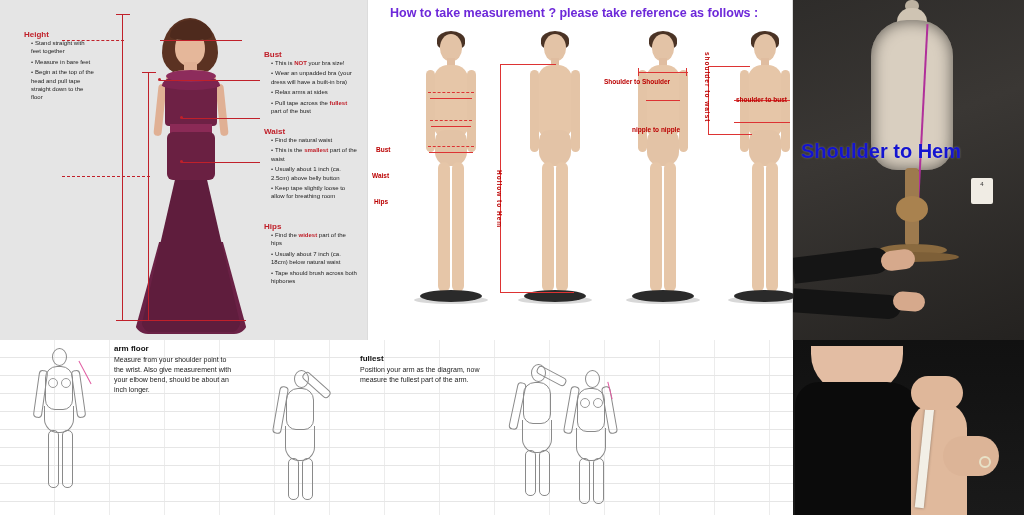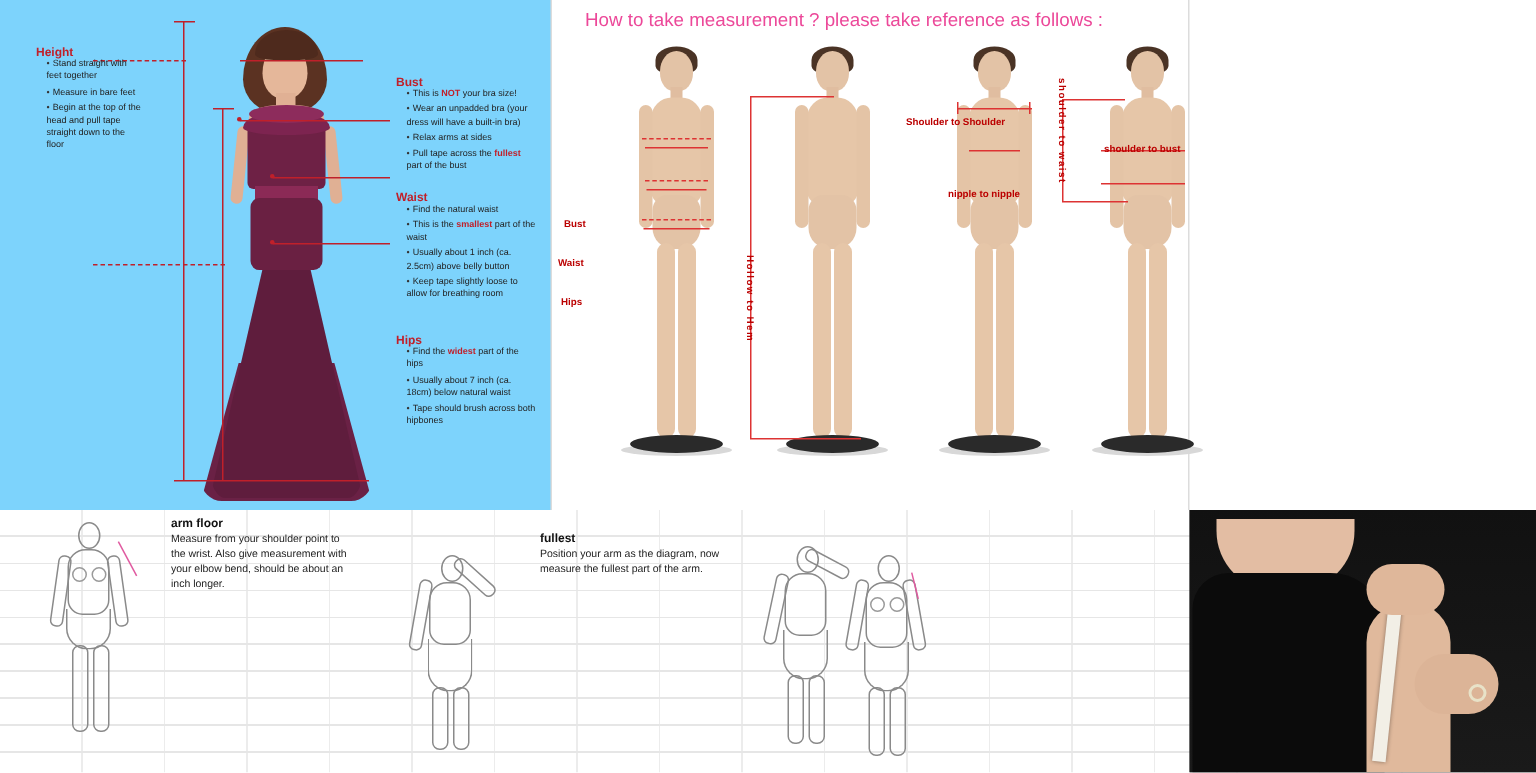--- a/index.html
+++ b/index.html
@@ -9,21 +9,21 @@
   
   .abs{position:absolute;}
   .tiny{font-size:6px;line-height:8.4px;color:#222;}
   .tiny li{margin:0 0 2px 0;}
   ul.bul{margin:0;padding-left:7px;list-style:none;}
   ul.bul li:before{content:"\2022";margin-right:2px;color:#333;}
   .redb{color:#c0202a;font-weight:bold;}
   .hdr{color:#c0202a;font-weight:bold;font-size:8px;}
 
   
-  #panel1{left:0;top:0;width:368px;height:340px;background:#7dd3fc;}
+  #panel1{left:0;top:0;width:368px;height:340px;background:#e5e5e5;}
   #panel1 .divider{position:absolute;right:0;top:0;width:1px;height:340px;background:#dcdcdc;}
 
   .gown-wrap{position:absolute;left:126px;top:12px;width:130px;height:318px;}
   
   .hair{position:absolute;left:36px;top:6px;width:56px;height:58px;background:#5b3222;border-radius:50% 50% 45% 45%/60% 60% 40% 40%;}
   .face{position:absolute;left:49px;top:16px;width:30px;height:38px;background:#e5b79a;border-radius:50% 50% 46% 46%/55% 55% 45% 45%;}
   .hairfront{position:absolute;left:44px;top:8px;width:42px;height:20px;background:#4e2a1d;border-radius:50% 50% 30% 30%/80% 80% 20% 20%;}
   .neck{position:absolute;left:58px;top:50px;width:13px;height:14px;background:#e0b094;}
   .shoulders{position:absolute;left:40px;top:58px;width:50px;height:22px;background:#e2b295;border-radius:40% 40% 20% 20%;}
   .bodice{position:absolute;left:39px;top:66px;width:52px;height:48px;background:#6e2145;border-radius:8px 8px 4px 4px;}
@@ -40,21 +40,21 @@
 
   
   .vline{position:absolute;width:1px;background:#c0202a;}
   .hline{position:absolute;height:1px;background:#c0202a;}
   .dot{position:absolute;width:3px;height:3px;border-radius:50%;background:#c0202a;}
   .dash{position:absolute;height:0;border-top:1px dashed #c0202a;}
 
   
   #panel2{left:368px;top:0;width:425px;height:340px;background:#fff;}
   #panel2 .divider{position:absolute;right:0;top:0;width:1px;height:340px;background:#dcdcdc;}
-  #p2title{position:absolute;left:22px;top:6px;font-size:12.5px;font-weight:normal;color:#ec4899;}
+  #p2title{position:absolute;left:22px;top:6px;font-size:12.5px;font-weight:bold;color:#6d28d9;}
   .mann{position:absolute;top:34px;width:92px;height:300px;}
   .m-head{position:absolute;left:36px;top:0;width:22px;height:27px;background:#e3c3a6;border-radius:50% 50% 45% 45%;}
   .m-hair{position:absolute;left:33px;top:-3px;width:28px;height:18px;background:#4a3325;border-radius:50% 50% 30% 30%;}
   .m-neck{position:absolute;left:43px;top:24px;width:8px;height:9px;background:#e0bda0;}
   .m-torso{position:absolute;left:30px;top:31px;width:34px;height:72px;background:#e6c6a8;border-radius:14px 14px 10px 10px;}
   .m-hip{position:absolute;left:31px;top:96px;width:32px;height:36px;background:#e3c3a6;border-radius:10px 10px 14px 14px;}
   .m-legL{position:absolute;left:34px;top:128px;width:12px;height:130px;background:#e6c6a8;border-radius:6px;}
   .m-legR{position:absolute;left:48px;top:128px;width:12px;height:130px;background:#e6c6a8;border-radius:6px;}
   .m-armL{position:absolute;left:22px;top:36px;width:9px;height:82px;background:#e4c4a6;border-radius:5px;}
   .m-armR{position:absolute;left:63px;top:36px;width:9px;height:82px;background:#e4c4a6;border-radius:5px;}
@@ -272,20 +272,37 @@
       <div class="mvline" style="left:-10px;top:32px;height:68px;"></div>
       <div class="mline" style="left:-10px;top:32px;width:42px;"></div>
       <div class="mline" style="left:-10px;top:100px;width:44px;"></div>
       <div class="mline" style="left:16px;top:66px;width:56px;"></div>
       <div class="mline" style="left:16px;top:88px;width:56px;"></div>
     </div>
     <div class="mlbl-v" style="left:336px;top:52px;">shoulder to waist</div>
     <div class="mlbl" style="left:368px;top:96px;">shoulder to bust</div>
   </div>
 
+  <div class="abs" id="panel3">
+    <div class="form-bg"></div>
+    <div class="form-knob"></div>
+    <div class="form-neck"></div>
+    <div class="form-body"></div>
+    <div class="form-tape"></div>
+    <div class="form-stand"></div>
+    <div class="form-bulb"></div>
+    <div class="form-foot"></div>
+    <div class="form-plate"></div>
+    <div class="form-tag">4</div>
+    <div class="arm-sleeve"></div>
+      <div class="arm-hand"></div>
+    <div class="arm-sleeve2"></div>
+      <div class="arm-hand2"></div>
+    <div id="shoulder-hem-label">Shoulder to Hem</div>
+  </div>
 
   <div id="bottom">
     <div class="grid-lines"></div>
 
     <div class="fig" style="left:24px;top:8px;width:70px;height:150px;">
       <div class="f-head" style="left:28px;top:0;"></div>
       <div class="f-torso" style="left:21px;top:18px;"></div>
       <div class="f-bust" style="left:24px;top:30px;"></div>
       <div class="f-bust" style="left:37px;top:30px;"></div>
       <div class="f-hips" style="left:20px;top:58px;"></div>

